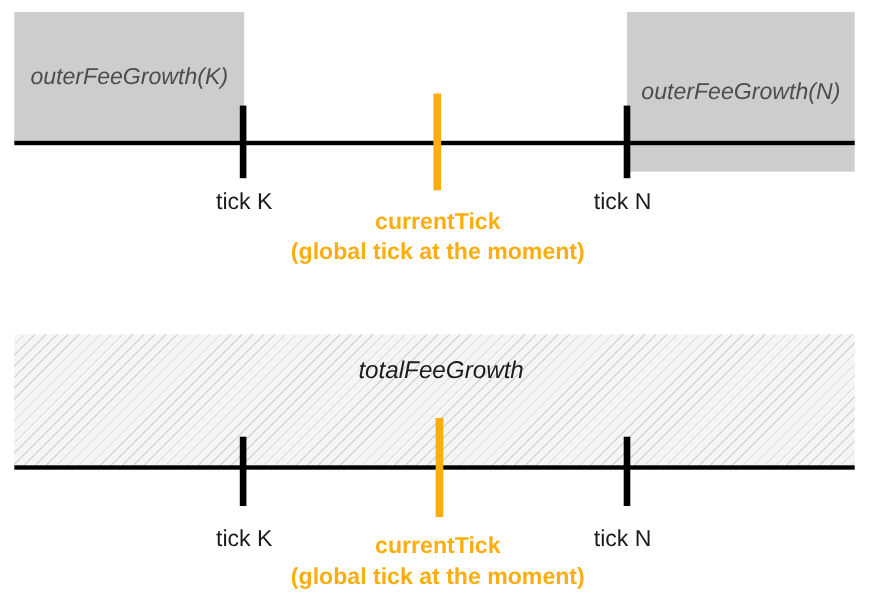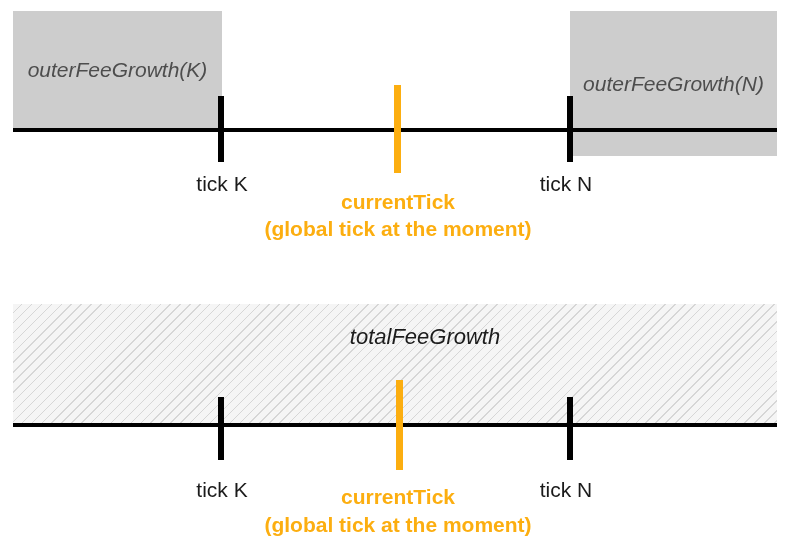--- a/index.html
+++ b/index.html
@@ -99,21 +99,20 @@
       var(--hatch-line) 6px,
       var(--hatch-line) 7px
     );
   }
   .lbl-total {
     left: 401px;
     top: 324px;
     font-style: italic;
     font-size: 22px;
     color: #1C1C1C;
-    margin-left: 24px;
   }
 
   .lbl-tick-k-bottom { left: 222px; top: 477px; }
   .lbl-tick-n-bottom { left: 566px; top: 477px; }
   .lbl-current-bottom { left: 398px; top: 484px; }
   .lbl-current-sub-bottom { left: 398px; top: 512px; }
 </style>
 </head>
 <body>
 

